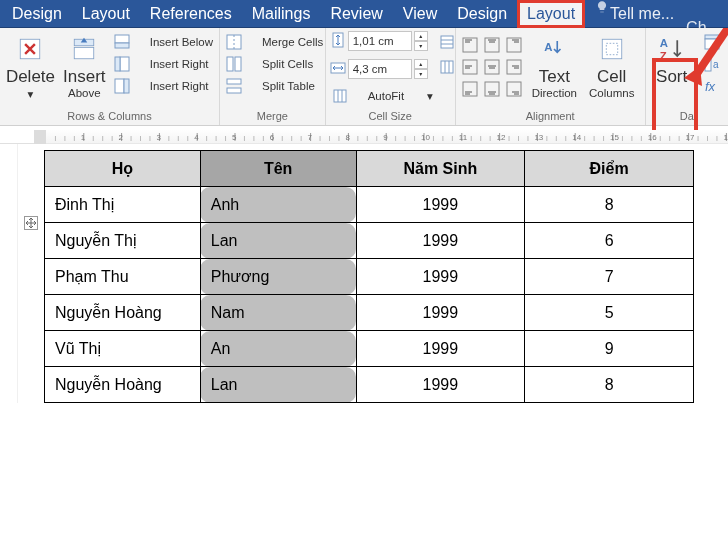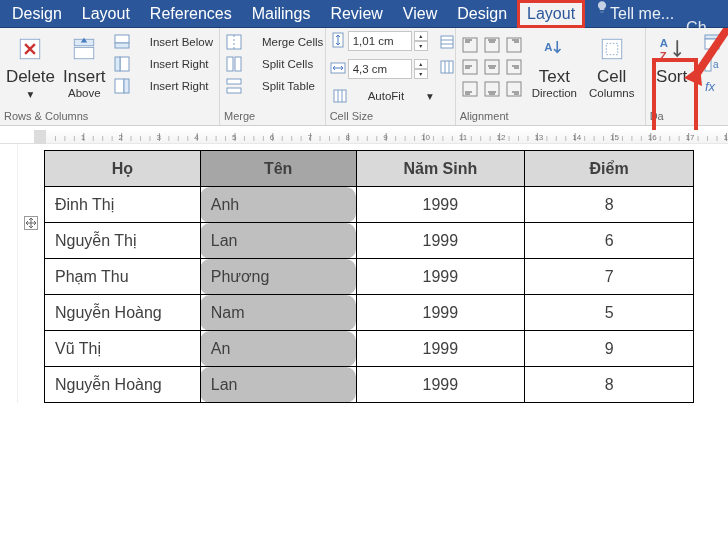--- a/index.html
+++ b/index.html
@@ -10,21 +10,21 @@
   .tab { padding: 0 10px; height: 28px; line-height: 28px; font-size: 16px; cursor: pointer; white-space: nowrap; }
   .tab.active { background: #f3f3f3; color: #2b579a; }
   .tab.highlighted { box-shadow: inset 0 0 0 3px #e03b2e; }
   .tab-tell { display: flex; align-items: flex-start; gap: 1px; opacity: .9; }
   .tab-tell svg { width: 14px; height: 14px; }
 
   
   .ribbon { display: flex; height: 98px; background: #f3f3f3; border-bottom: 1px solid #d0d0d0; position: relative; }
   .group { display: flex; flex-direction: column; justify-content: space-between; border-right: 1px solid #d8d8d8; padding: 3px 4px 0 4px; }
   .group-body { display: flex; flex: 1; align-items: flex-start; gap: 4px; }
-  .group-label { text-align: left; font-size: 11px; color: #666; padding: 2px 0 3px 0; white-space: nowrap; }
+  .group-label { text-align: center; font-size: 11px; color: #666; padding: 2px 0 3px 0; white-space: nowrap; }
   .big-btn { display: flex; flex-direction: column; align-items: center; justify-content: flex-start; padding: 2px 4px; cursor: pointer; min-width: 44px; }
   .big-btn .ic { width: 32px; height: 32px; display: flex; align-items: center; justify-content: center; margin-bottom: 2px; }
   .big-btn .lbl { font-size: 17px; text-align: center; line-height: 1.15; color: #333; }
   .big-btn .lbl2 { font-size: 11.5px; color: #333; }
   .col { display: flex; flex-direction: column; gap: 4px; padding-top: 2px; }
   .small-btn { display: flex; align-items: center; gap: 20px; padding: 1px 2px; cursor: pointer; font-size: 11.5px; white-space: nowrap; }
   .small-btn .sic { width: 16px; height: 16px; display: flex; align-items: center; justify-content: center; flex-shrink: 0; }
   .align-grid { display: grid; grid-template-columns: repeat(3, 20px); grid-template-rows: repeat(3, 20px); gap: 2px; padding-top: 4px; }
   .align-cell { width: 20px; height: 20px; display: flex; align-items: center; justify-content: center; cursor: pointer; }
   .align-cell svg { width: 16px; height: 16px; }
@@ -40,21 +40,21 @@
   
   .doc-wrap { background: #fff; height: 14px; border-bottom: 1px solid #e0e0e0; position: relative; margin-top: 4px; }
   .ruler { position: absolute; left: 34px; right: 0; top: 0; height: 14px; background: linear-gradient(#fefefe,#f3f3f3); font-size: 8px; color: #777; overflow: hidden; }
   .ruler-ticks { position: absolute; inset: 0; }
   .ruler-shade { position: absolute; left: 0; top: 0; height: 100%; width: 12px; background: #dcdcdc; }
 
   .page-area { position: relative; padding: 6px 0 0 0; background: #fff; }
   .doc-title { font-family: "Times New Roman", serif; font-weight: bold; font-size: 18px; text-align: center; margin: 10px 0 36px 0; color: #000; }
   .table-handle { position: absolute; left: 24px; top: 72px; width: 14px; height: 14px; border: 1px solid #999; background: #fff; display: flex; align-items: center; justify-content: center; color: #666; font-size: 10px; cursor: move; }
 
-  table.doc-table { border-collapse: collapse; margin: 0 0 0 44px; width: 650px; font-family: "Times New Roman", serif; font-size: 16px; color: #404040; }
+  table.doc-table { border-collapse: collapse; margin: 0 0 0 44px; width: 650px; font-family: "Times New Roman", serif; font-size: 16px; color: #000000; }
   table.doc-table th, table.doc-table td { border: 1px solid #000; padding: 6px 10px; height: 36px; }
   table.doc-table th { background: #d9d9d9; font-weight: bold; }
   table.doc-table th.sel { background: #a6a6a6; }
   table.doc-table td.sel { background: #bfbfbf; border-radius: 10px; }
   .c-left { text-align: left; }
   .c-center { text-align: center; }
 
   .left-gutter { position: absolute; left: 0; top: 0; bottom: 0; width: 18px; background: #fff; border-right: 1px solid #f0f0f0; }
 </style>
 </head>

